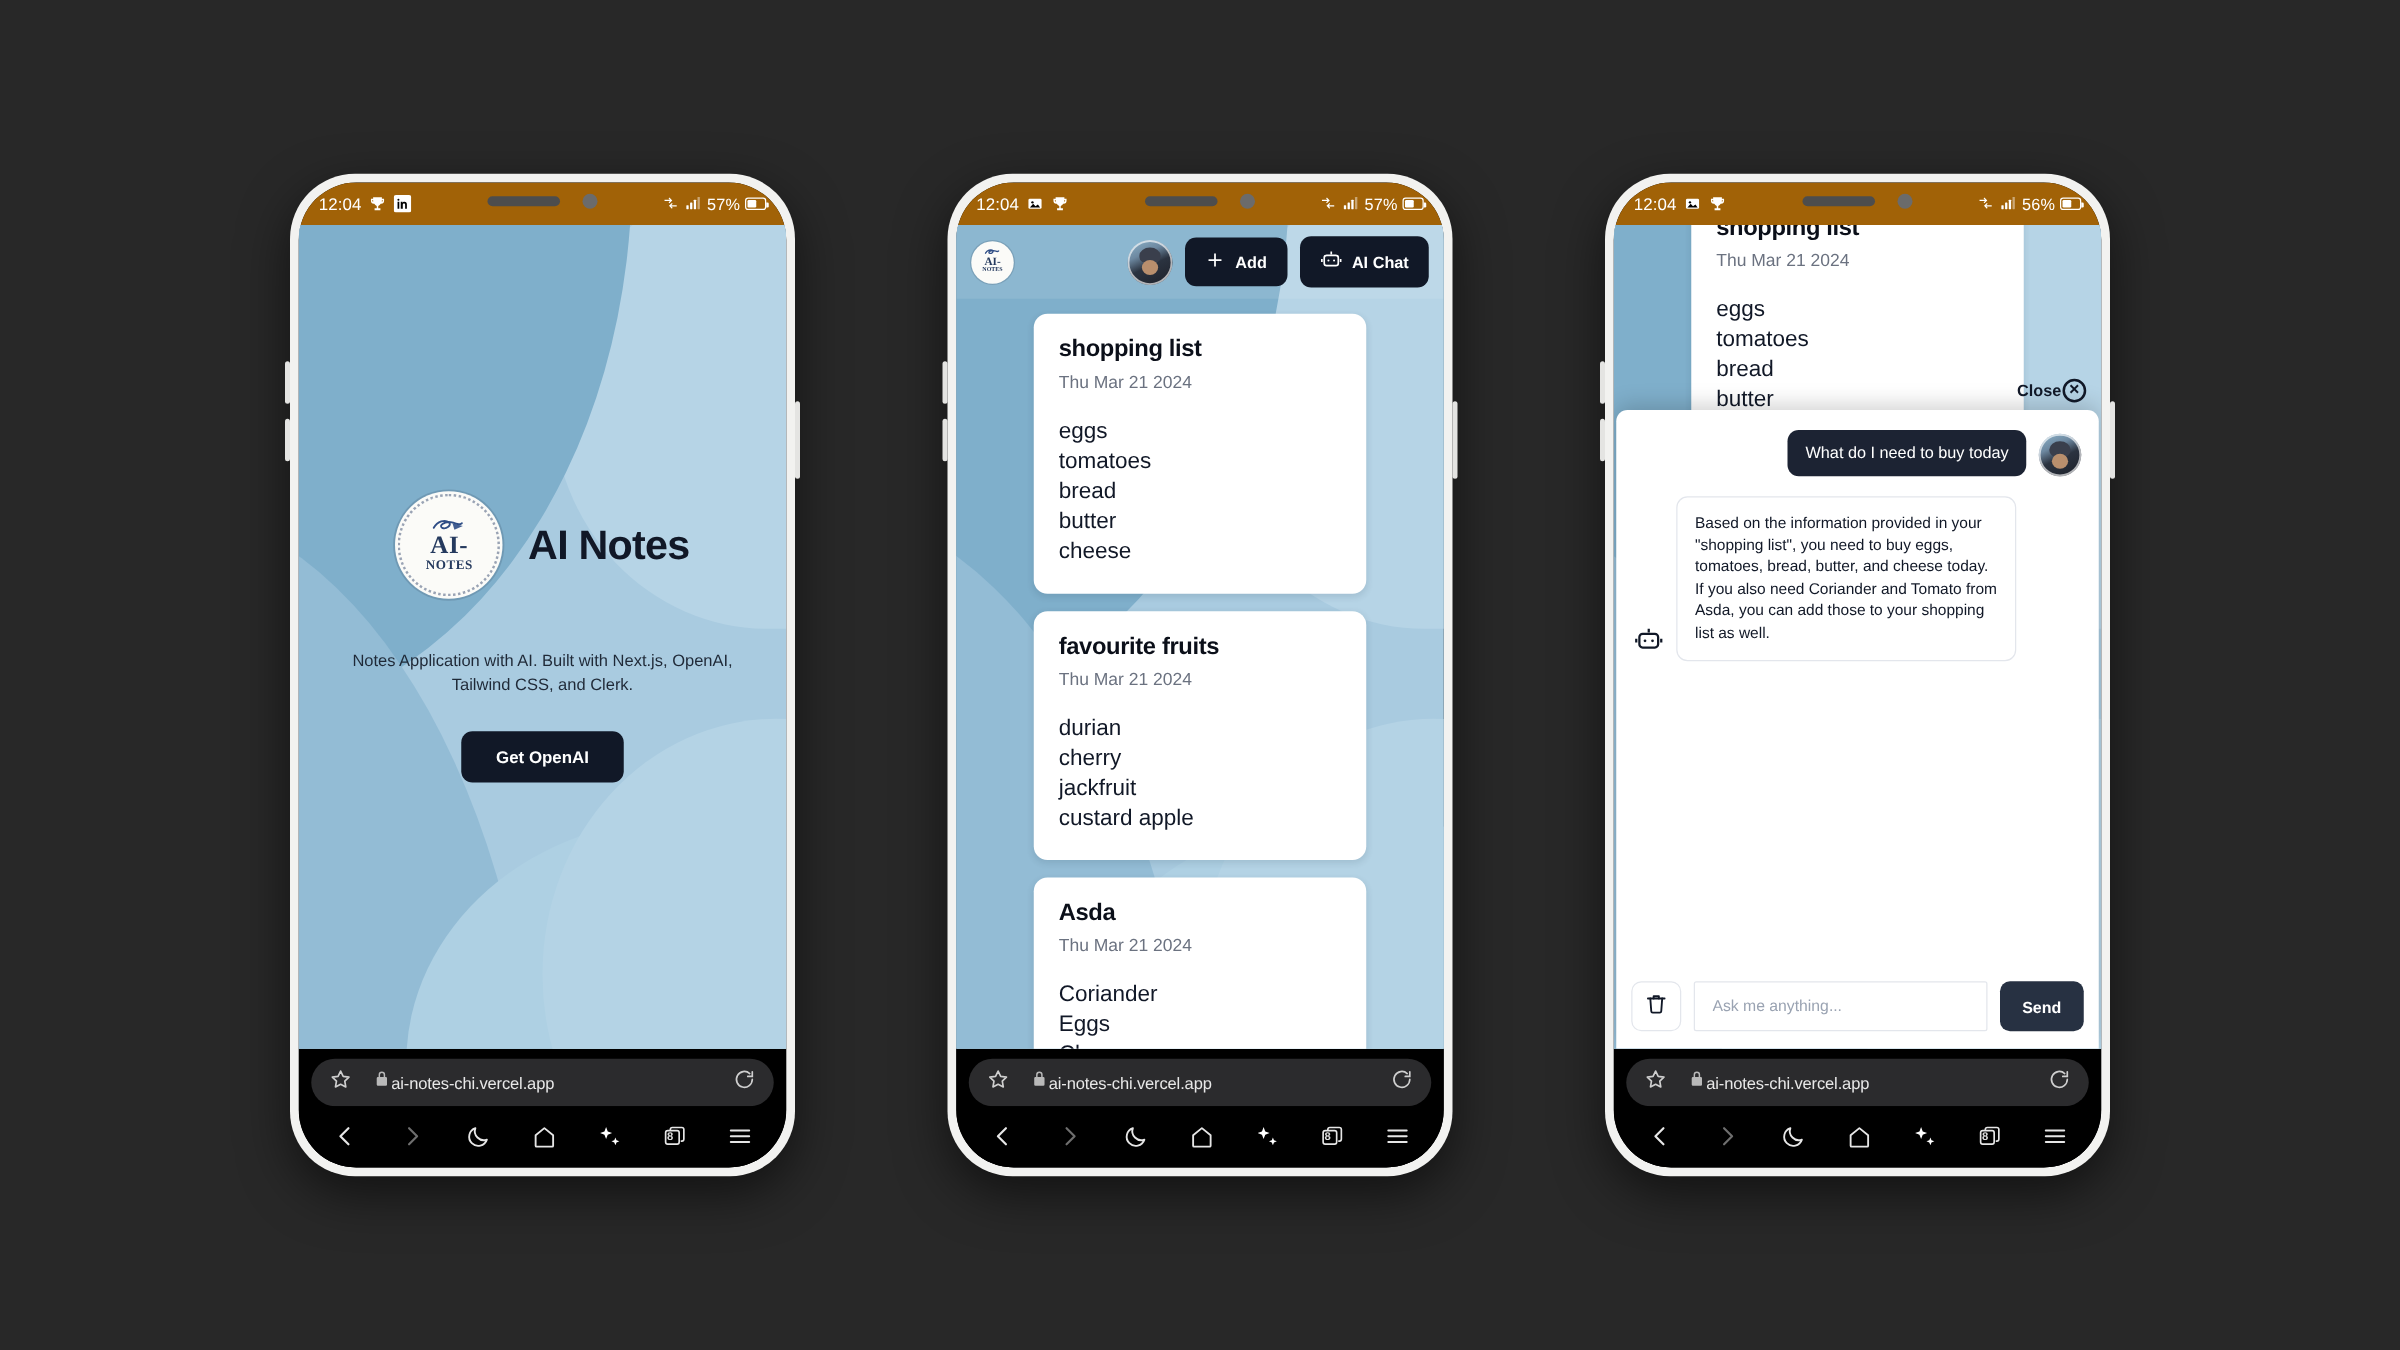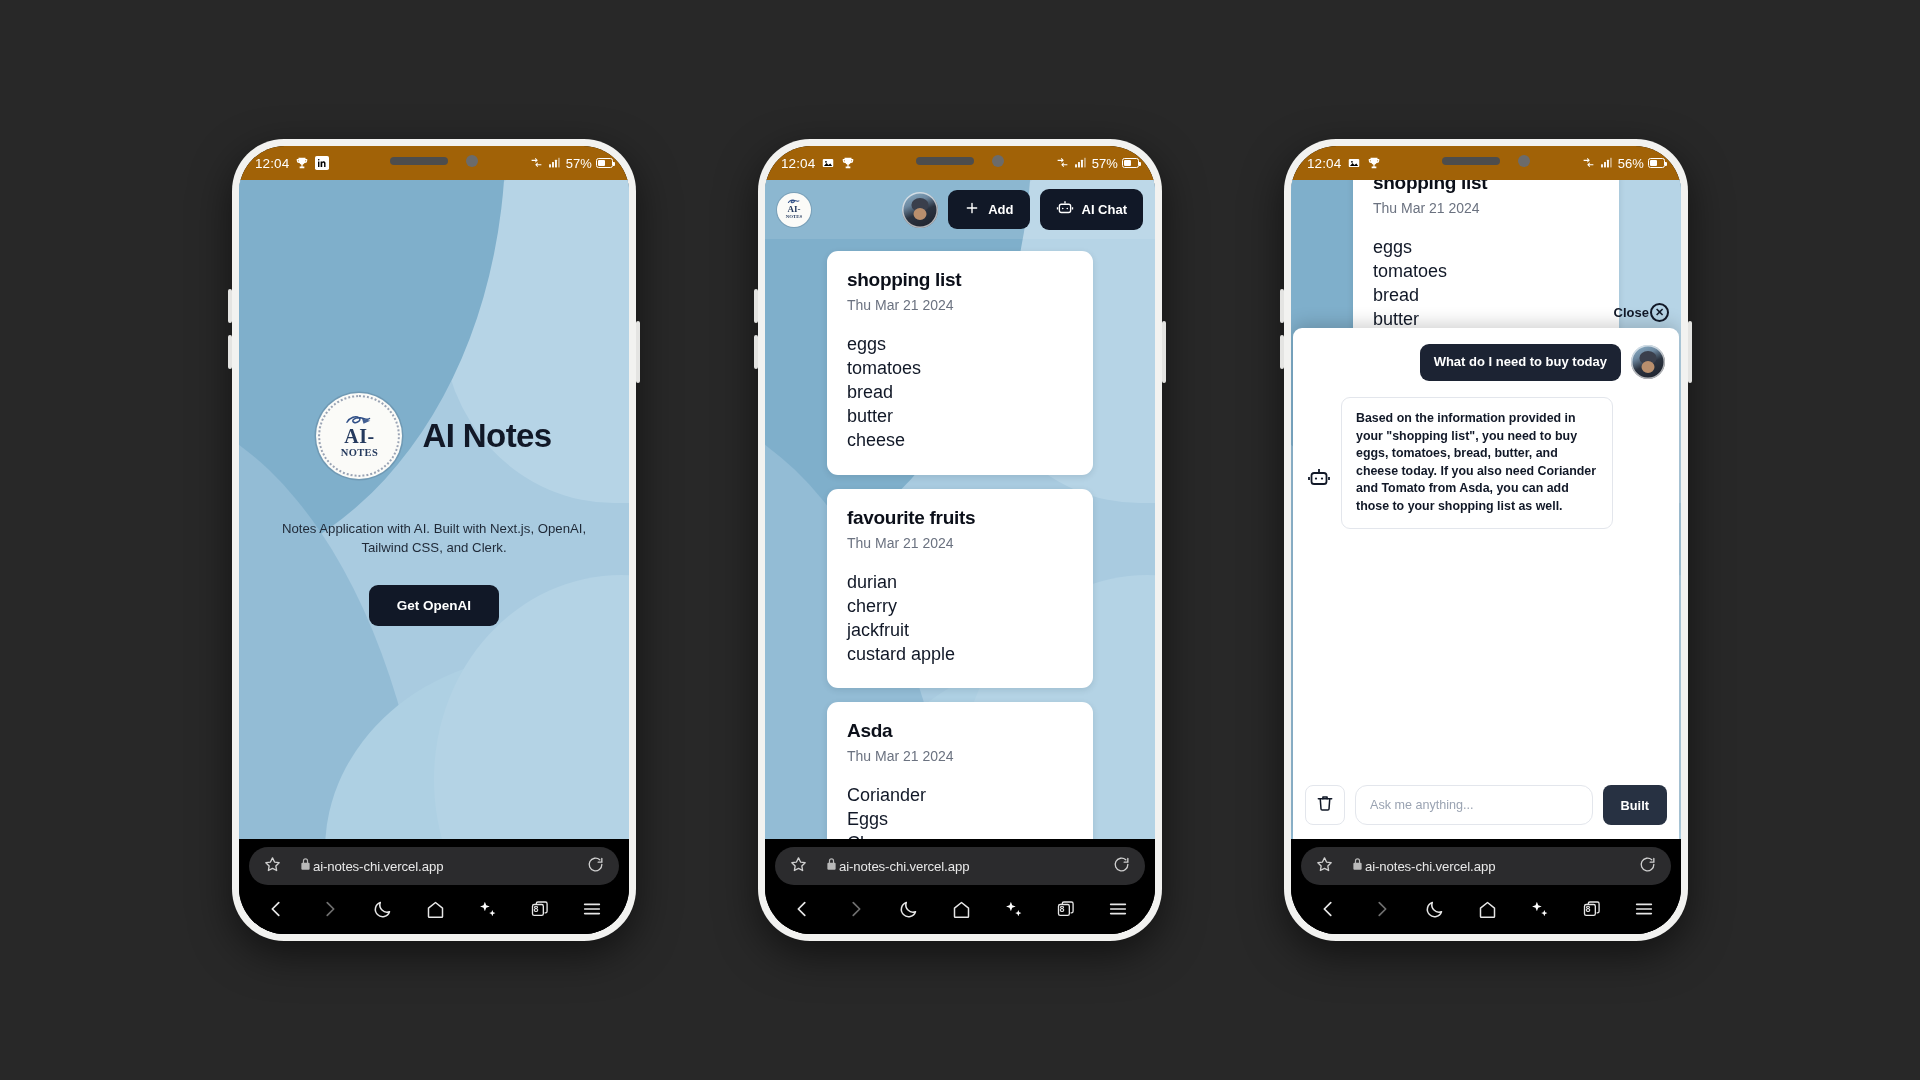--- a/index.html
+++ b/index.html
@@ -213,21 +213,21 @@
     display:flex; align-items:center; gap:1px;
     font-size: 13px; font-weight:700; color:#111827;
     cursor:pointer; z-index: 9; justify-content: flex-end;
   }
   .close-ring {
     width: 19px; height: 19px; border-radius:50%;
     border: 2px solid #111827; display:flex; align-items:center; justify-content:center;
     font-size: 11px; font-weight:700; line-height:1;
   }
   .chat-log { flex:1 1 auto; padding: 16px 14px 0 14px; overflow:hidden; }
-  .msg-row { display:flex; align-items:center; gap: 10px; margin-bottom: 16px; font-weight: bold; }
+  .msg-row { display:flex; align-items:flex-end; gap: 10px; margin-bottom: 16px; }
   .msg-row.user { justify-content:flex-end; }
   .bubble-user {
     background:#1c2333; color:#fff;
     border-radius: 9px;
     padding: 10px 14px;
     font-size: 13px; line-height:1.3;
     max-width: 250px;
   }
   .bubble-bot {
     background:#fff; color:#111827;
@@ -244,21 +244,21 @@
     flex: 0 0 auto;
   }
   .icon-btn {
     width: 40px; height: 40px;
     border:1px solid #e3e6ec; border-radius: 8px;
     background:#fff; display:flex; align-items:center; justify-content:center;
     cursor:pointer; flex:0 0 auto;
   }
   .chat-field {
     flex:1 1 auto; height: 40px;
-    border:1px solid #e3e6ec; border-radius: 12px;
+    border:1px solid #e3e6ec; border-radius: 2px;
     padding: 0 14px; font-size: 12.6px; color:#111827;
     font-family:"Liberation Sans", sans-serif;
     outline:none; background:#fff;
   }
   .chat-field::placeholder { color:#9aa3b2; }
   .send-btn {
     background:#273142; color:#fff; border:none; border-radius: 8px;
     height: 40px; padding: 0 18px; font-size: 12.8px; font-weight:600;
     font-family:"Liberation Sans", sans-serif; cursor:pointer; flex:0 0 auto;
   }
@@ -726,21 +726,21 @@
               <span class="icon-btn">
                 <span>
                   <svg viewBox="0 0 24 24" width="20" height="20" fill="none" stroke="#111827" stroke-width="1.8" stroke-linecap="round" stroke-linejoin="round">
                       <path d="M4 7h16"></path>
                       <path d="M9.5 7V4.8h5V7"></path>
                       <path d="M6.3 7l.9 12.2a1.4 1.4 0 0 0 1.4 1.3h6.8a1.4 1.4 0 0 0 1.4-1.3L17.7 7"></path>
                     </svg>
                 </span>
               </span>
               <input class="chat-field" type="text" value="" placeholder="Ask me anything..." style="">
-              <button class="send-btn">Built</button>
+              <button class="send-btn">Send</button>
             </div>
 
           </div>
         </div>
       </div>
 
       <div class="browser">
         <div class="urlbar">
           <div class="u-left">
             <span>

